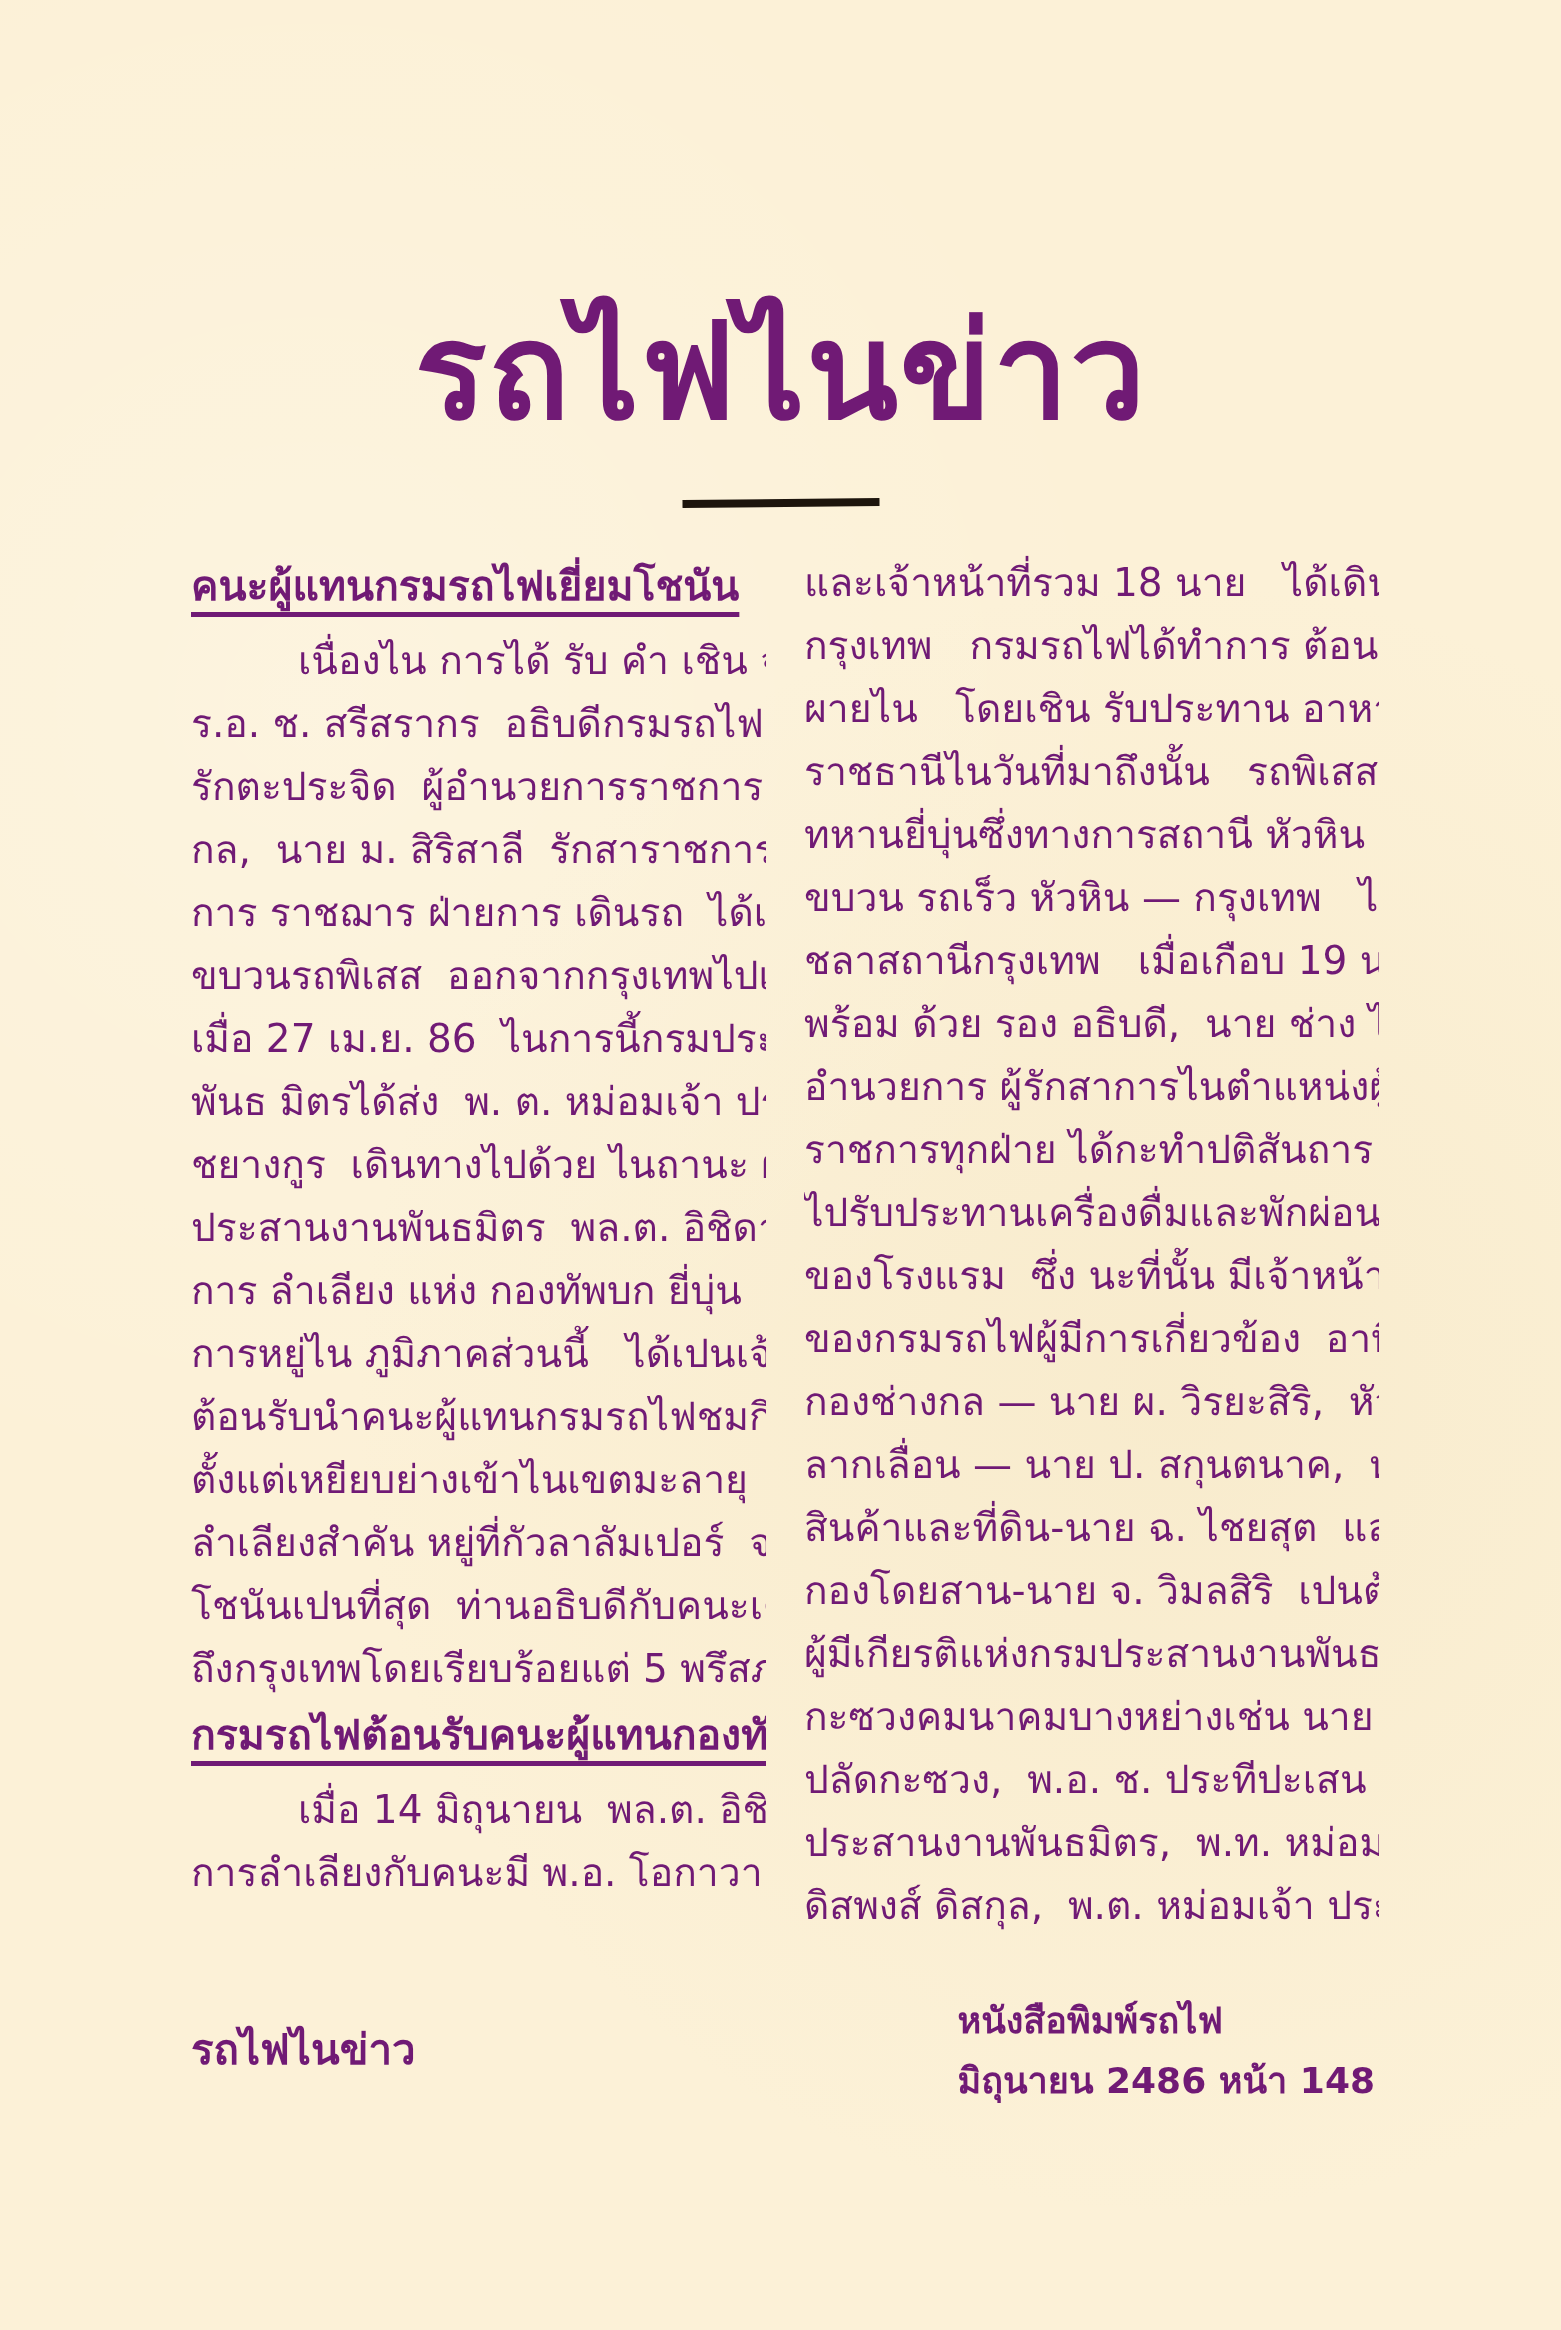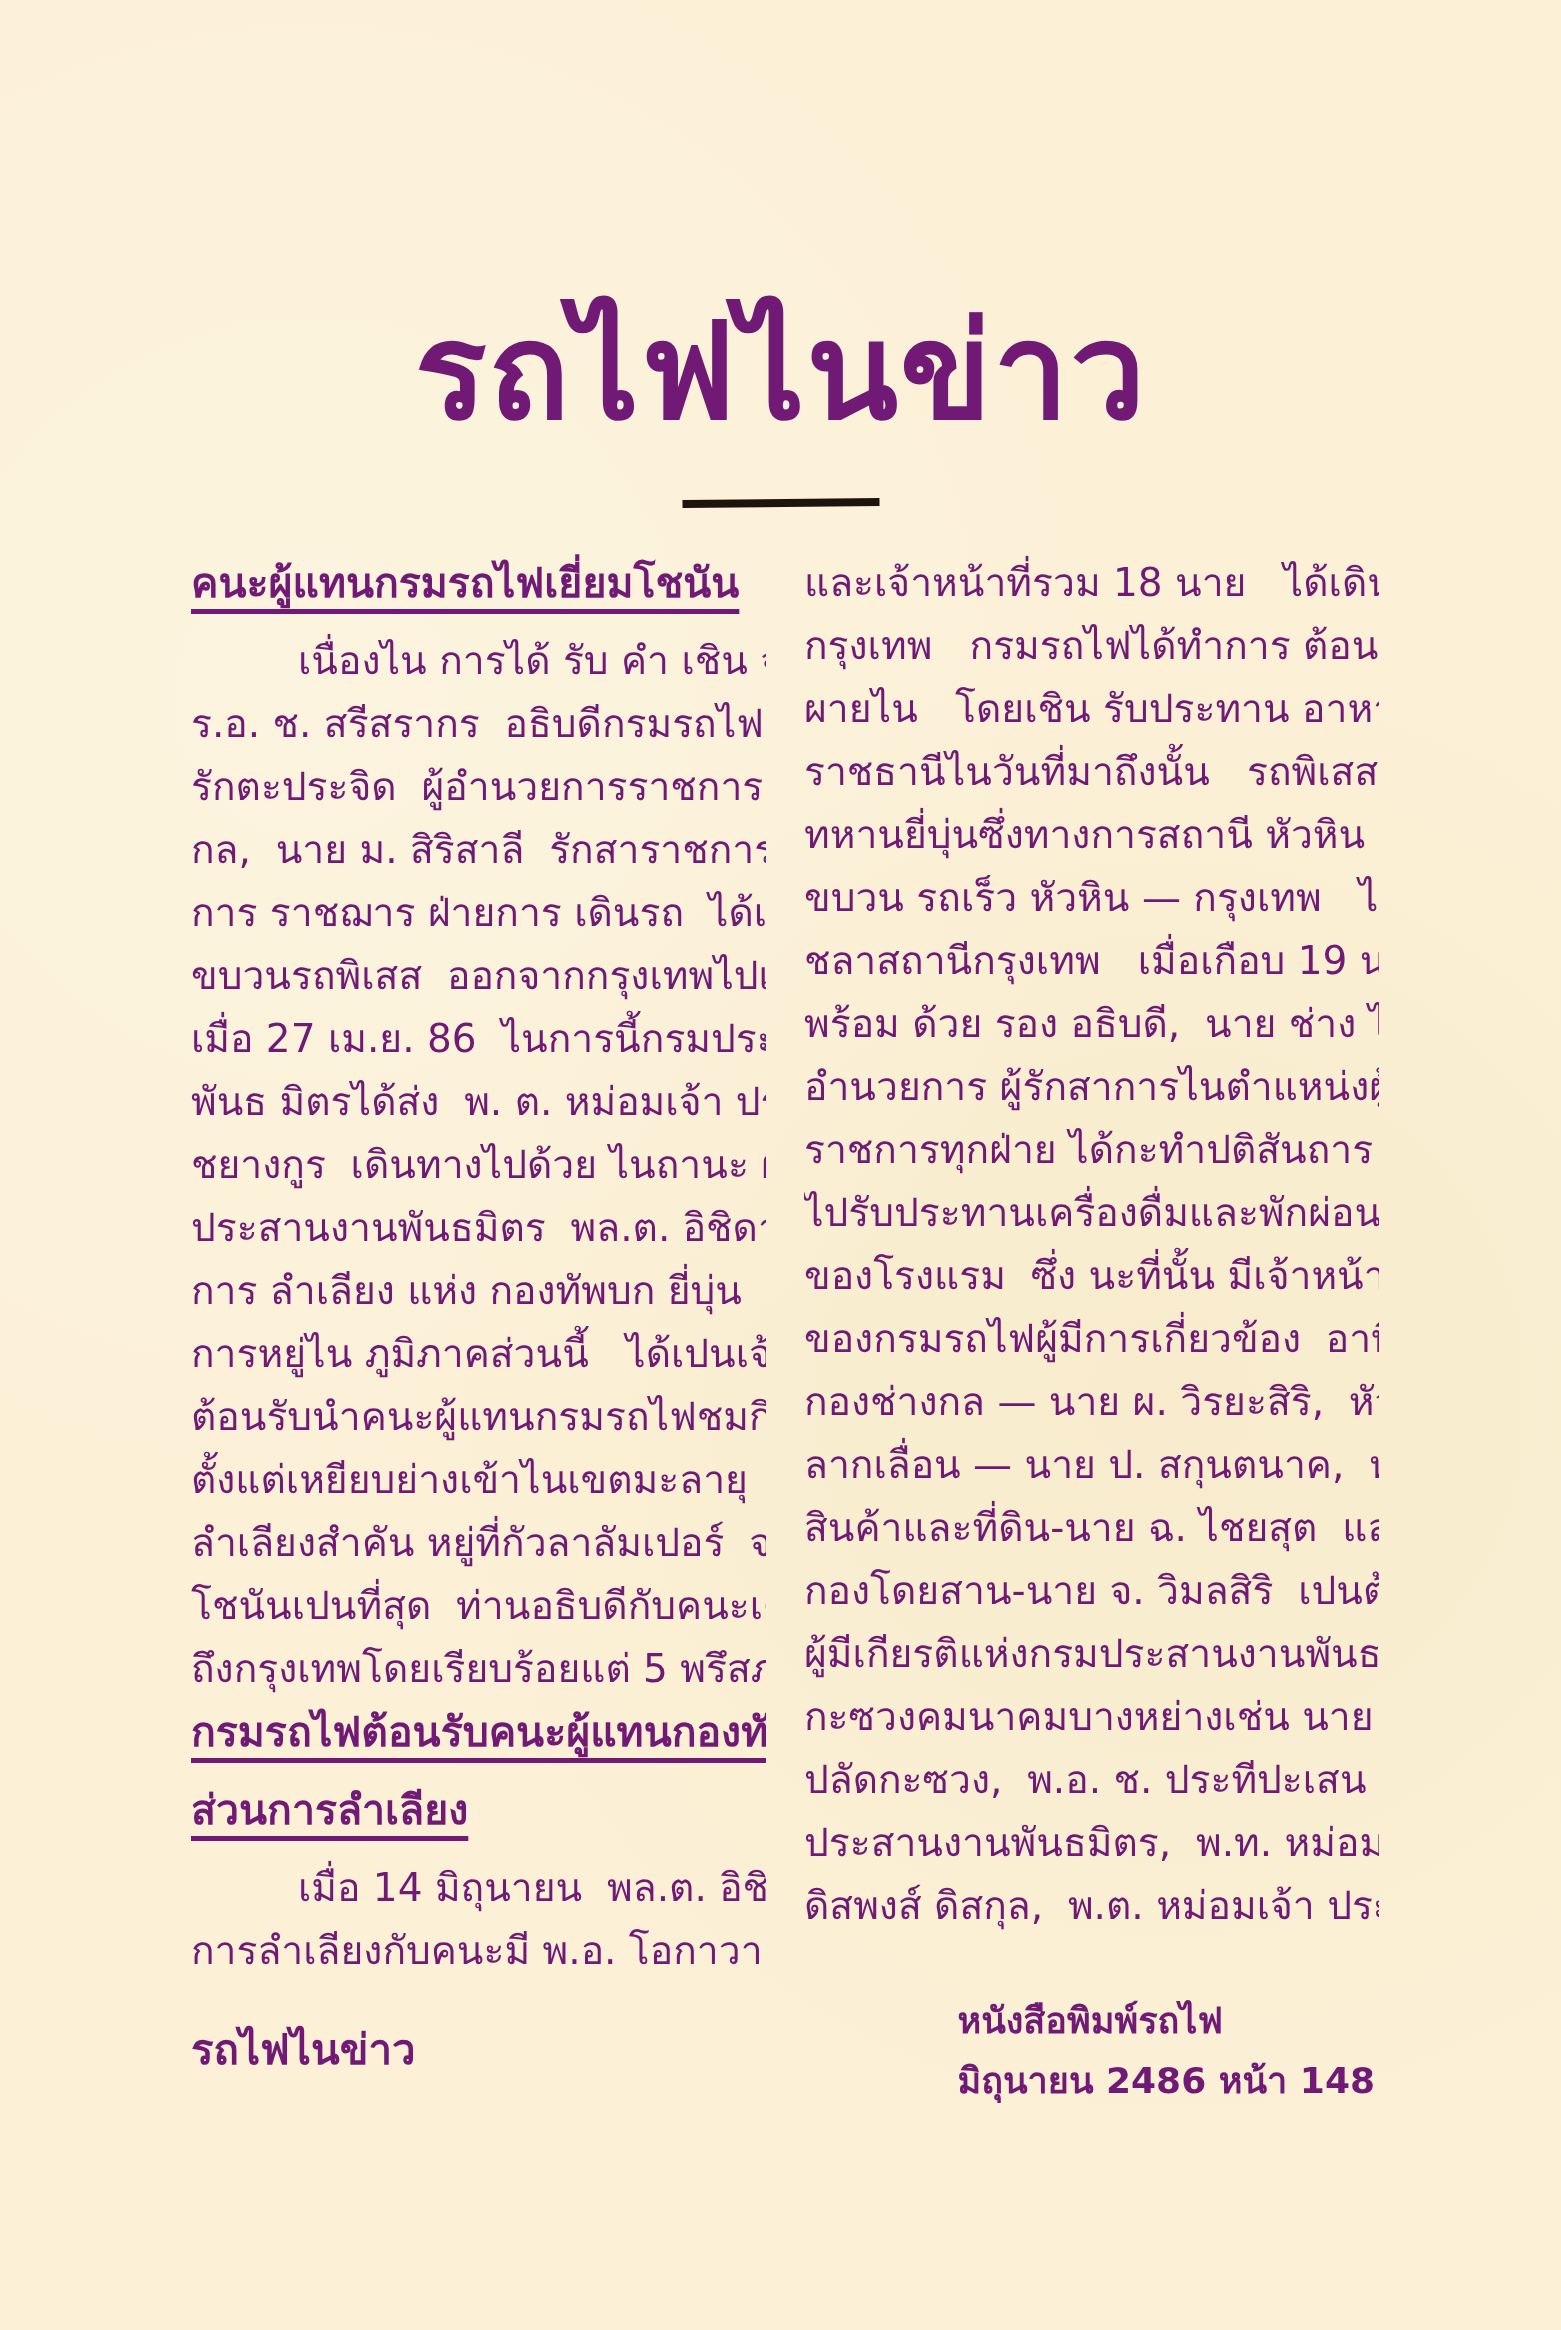--- a/index.html
+++ b/index.html
@@ -44,21 +44,20 @@
     white-space:pre;
   }
   .col-line.indent { padding-left:107px; }
   .col-line.heading {
     font-weight:bold;
     font-size:41px;
     height:78px; line-height:70px;
     text-decoration:underline;
     text-decoration-thickness:4.5px;
     text-underline-offset:11.7px;
-    font-family:Liberation Mono, monospace;
   }
   .footer-left {
     position:absolute; left:191px; top:2016px;
     font-size:42px; font-weight:bold;
   }
   .footer-right {
     position:absolute; right:187px; top:1991px;
     text-align:left;
     font-size:36px; font-weight:bold;
     line-height:60px;
@@ -88,21 +87,20 @@
         <div class="col-line">ชยางกูร  เดินทางไปด้วย ไนถานะ ผู้แทนกรม</div>
         <div class="col-line">ประสานงานพันธมิตร  พล.ต. อิชิดา  ผู้อำนวย</div>
         <div class="col-line">การ ลำเลียง แห่ง กองทัพบก ยี่บุ่น   ซึ่ง ปติบัติ</div>
         <div class="col-line">การหยู่ไน ภูมิภาคส่วนนี้   ได้เปนเจ้าของ บ้าน</div>
         <div class="col-line">ต้อนรับนำคนะผู้แทนกรมรถไฟชมกิจการต่าง ๆ</div>
         <div class="col-line">ตั้งแต่เหยียบย่างเข้าไนเขตมะลายุ  อันมีสถานี</div>
         <div class="col-line">ลำเลียงสำคัน หยู่ที่กัวลาลัมเปอร์  จนกะทั่งถึง</div>
         <div class="col-line">โชนันเปนที่สุด  ท่านอธิบดีกับคนะเดินทางกลับ</div>
         <div class="col-line">ถึงกรุงเทพโดยเรียบร้อยแต่ 5 พรึสภาคม</div>
         <div class="col-line heading">กรมรถไฟต้อนรับคนะผู้แทนกองทัพยี่บุ่น</div>
-        <div class="col-line heading">ส่วนการลำเลียง</div>
         <div class="col-line indent">เมื่อ 14 มิถุนายน  พล.ต. อิชิดา  ผู้อำนวย</div>
         <div class="col-line">การลำเลียงกับคนะมี พ.อ. โอกาวา พ.ต. ชิโอยา</div>
       </div>
     <div class="column">
         <div class="col-line">และเจ้าหน้าที่รวม 18 นาย   ได้เดินทางเข้ามา</div>
         <div class="col-line">กรุงเทพ   กรมรถไฟได้ทำการ ต้อนรับเปนการ</div>
         <div class="col-line">ผายไน   โดยเชิน รับประทาน อาหาร ที่โรงแรม</div>
         <div class="col-line">ราชธานีไนวันที่มาถึงนั้น   รถพิเสสสำหรับคนะ</div>
         <div class="col-line">ทหานยี่บุ่นซึ่งทางการสถานี หัวหิน จัดพ่วงเข้ากับ</div>
         <div class="col-line">ขบวน รถเร็ว หัวหิน — กรุงเทพ   ได้เข้า สู่ชาน</div>

